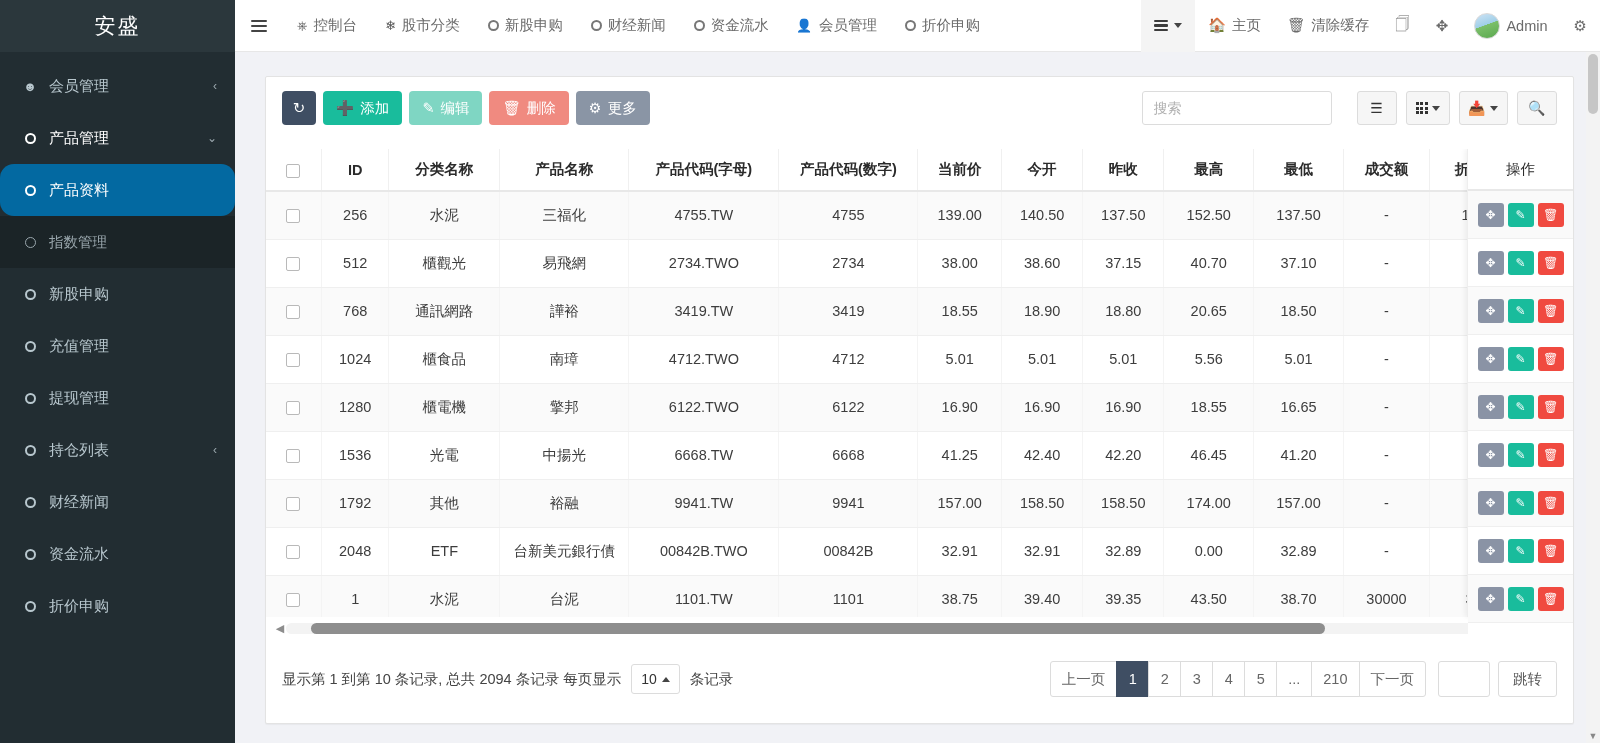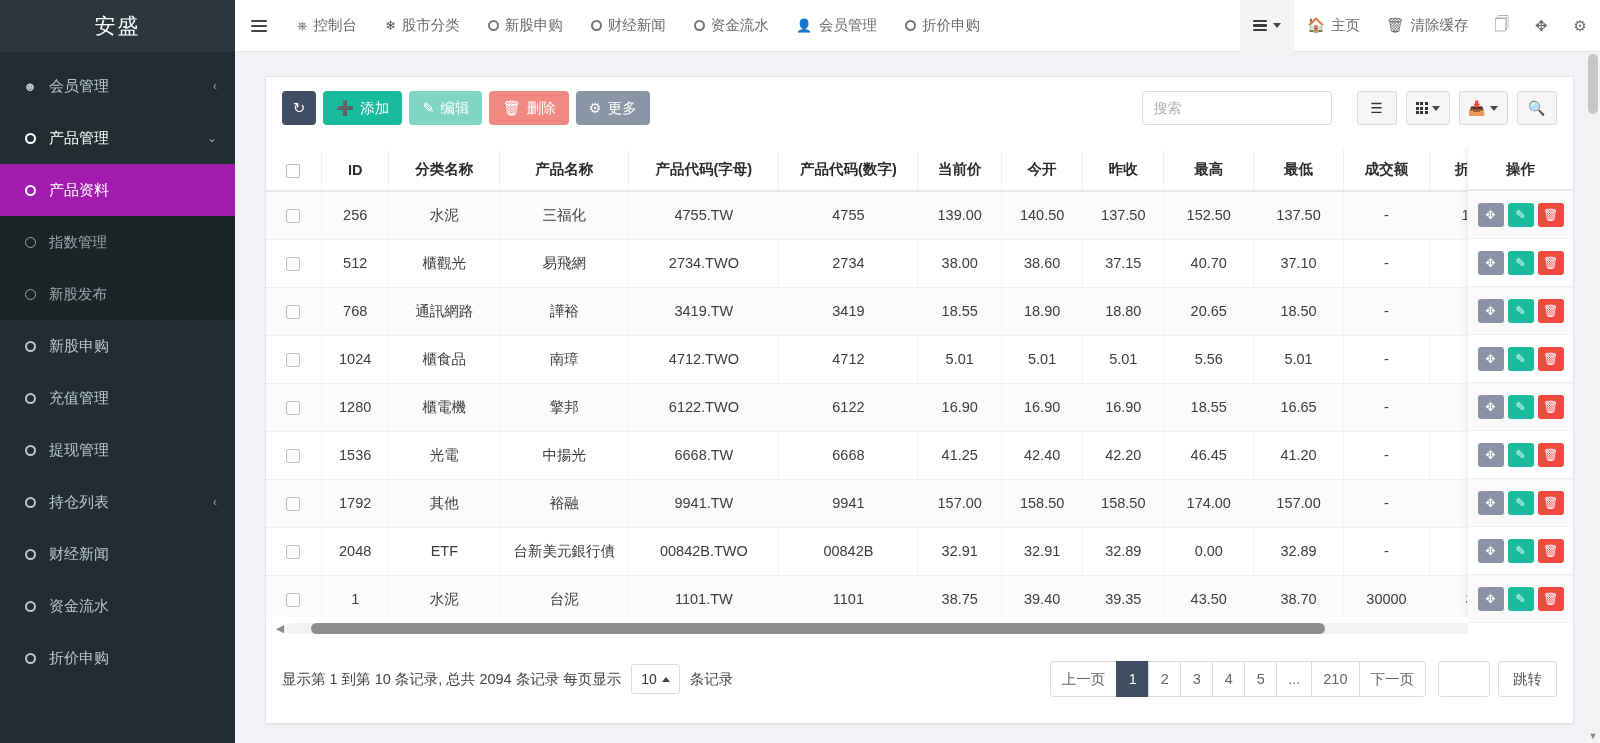--- a/index.html
+++ b/index.html
@@ -30,21 +30,21 @@
     height: 52px; padding: 0 18px 0 20px;
     color:#b8c7ce; font-size:15px;
     cursor:pointer; position:relative;
   }
   .side-item .ico {
     width: 20px; display:inline-flex; align-items:center; justify-content:center;
     margin-right: 9px; font-size: 13px; color:#b8c7ce;
   }
   .side-item .lbl { flex: 1 1 auto; }
   .side-item .caret { font-size: 12px; color:#9aa7ad; }
-  .side-item.active { background:#a21caf; color:#fff; }
+  .side-item.active { background:#0369a1; color:#fff;border-radius:14px; }
   .side-item.active .ico { color:#fff; }
   .side-item.sub { background:#1b2427; color:#9aa7ad; font-size:14.5px; }
   .side-item.sub .ico { color:#9aa7ad; }
   .side-item.parent-open { color:#fff;justify-content:flex-end; }
   .side-item.parent-open .ico { color:#fff; }
   .ring {
     width:11px; height:11px; border:2px solid currentColor; border-radius:50%;
     display:inline-block;
   }
   .ring.thin { border-width:1.5px; }
@@ -158,21 +158,21 @@
 
   
   .frozen {
     position:absolute; top:0; right:0; width:106px; bottom:18px;
     background:#fff; border-left:1px solid #eee;
     box-shadow:-2px 0 5px rgba(0,0,0,0.06);
     z-index:5;
   }
   .frozen .fhead {
     height:42px; border-bottom:2px solid #e8e8e8; display:flex;align-items:center;justify-content:center;
-    font-size:14.5px;font-weight:bold;color:#2b2b2b; background:#fff;
+    font-size:14.5px;font-weight:normal;color:#2b2b2b; background:#fff;
   }
   .frozen .frow {
     height:48px; border-bottom:1px solid #efefef; display:flex; align-items:center; justify-content:center;
   }
   .frozen .frow:nth-child(odd) { background:#fff; }
 
   
   .hbar {
     position:absolute; left:8px; right:8px; bottom:0; height:14px;
     display:flex; align-items:center;
@@ -255,26 +255,20 @@
         <span class="lbl">产品资料</span>
       </div>
 
       <div class="side-item sub">
         <span class="ico">
             <i class="ring thin"></i>
           </span>
         <span class="lbl">指数管理</span>
       </div>
 
-      <div class="side-item sub">
-        <span class="ico">
-            <i class="ring thin"></i>
-          </span>
-        <span class="lbl">新股发布</span>
-      </div>
 
       <div class="side-item">
         <span class="ico">
             <i class="ring"></i>
           </span>
         <span class="lbl">新股申购</span>
       </div>
 
       <div class="side-item">
         <span class="ico">
@@ -388,20 +382,24 @@
         </div>
         <div class="nav-btn">
           <span class="gi">🗑</span>
           <span>清除缓存</span>
         </div>
         <div class="nav-btn">
           <span class="gi">🗍</span>
         </div>
         <div class="nav-btn">
           <span class="gi" style="font-size:15px;">✥</span>
+        </div>
+        <div class="nav-btn">
+          <span class="avatar"></span>
+          <span>Admin</span>
         </div>
         <div class="nav-btn">
           <span class="gi" style="font-size:15px;">⚙</span>
         </div>
       </div>
     </nav>
 
     <div class="content">
       <div class="card">
 

